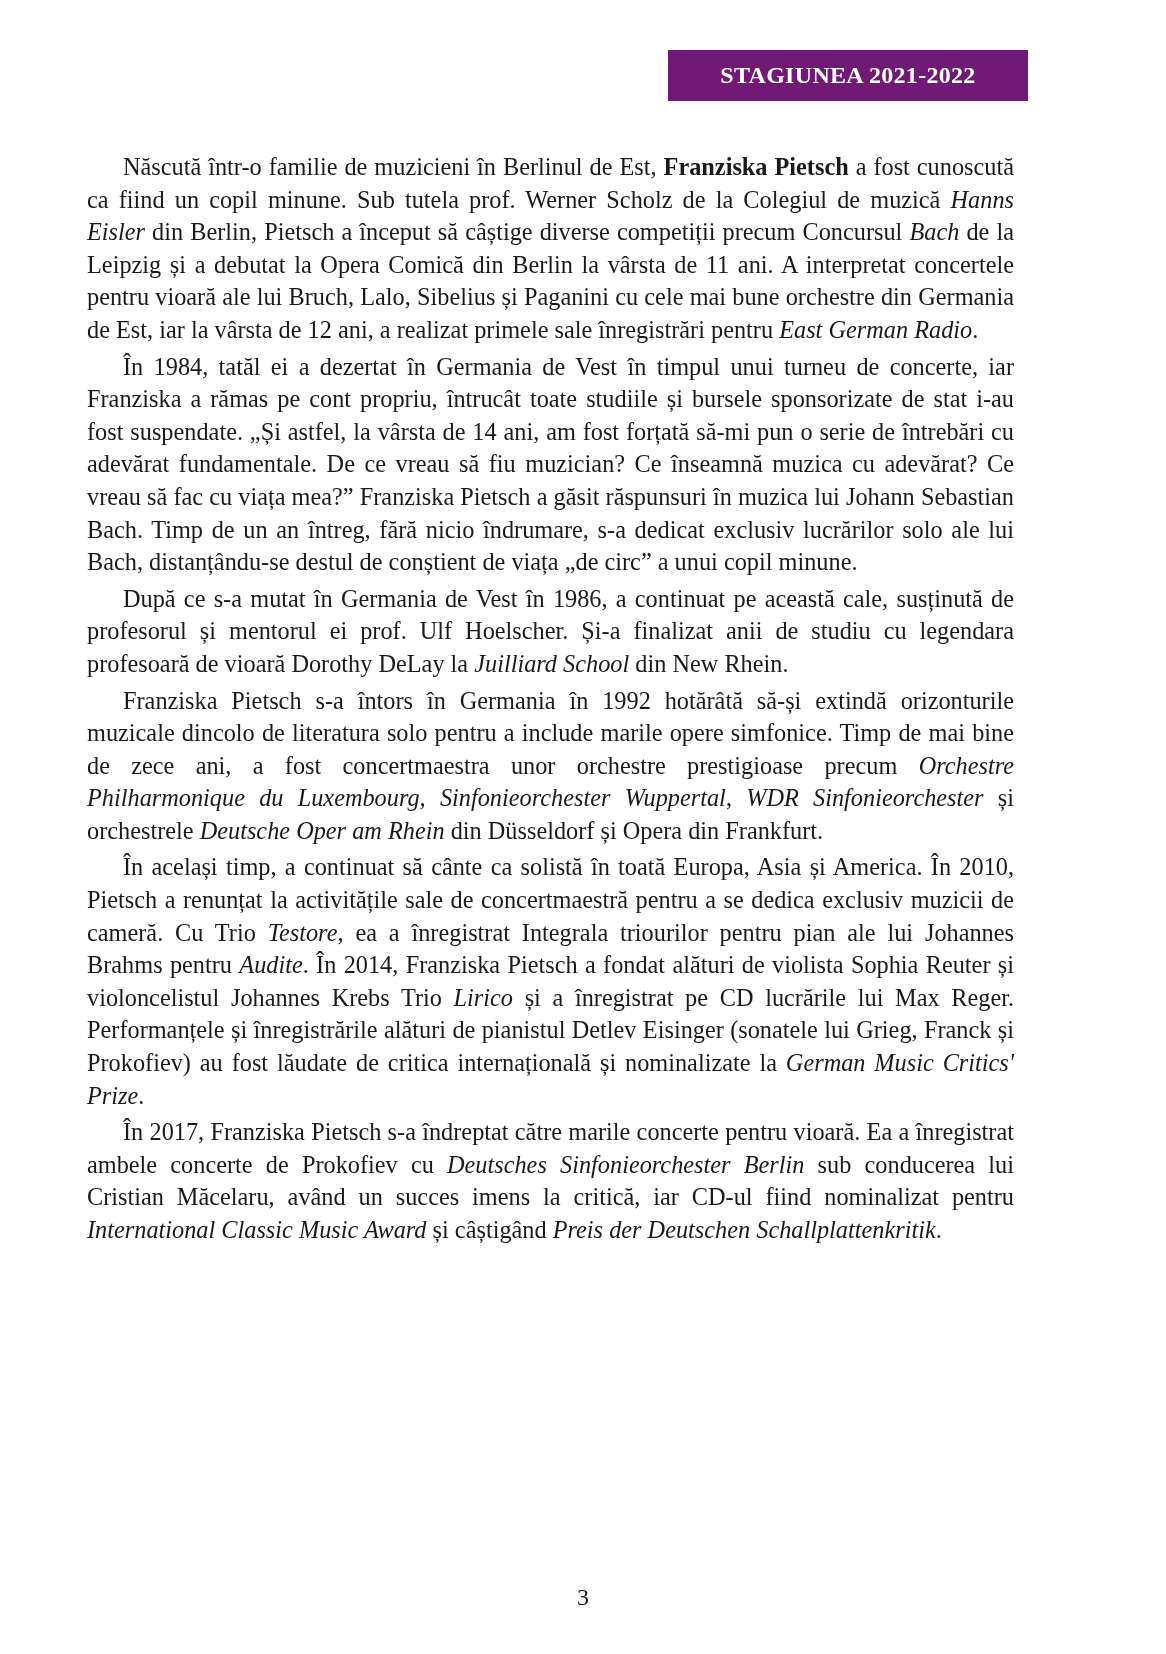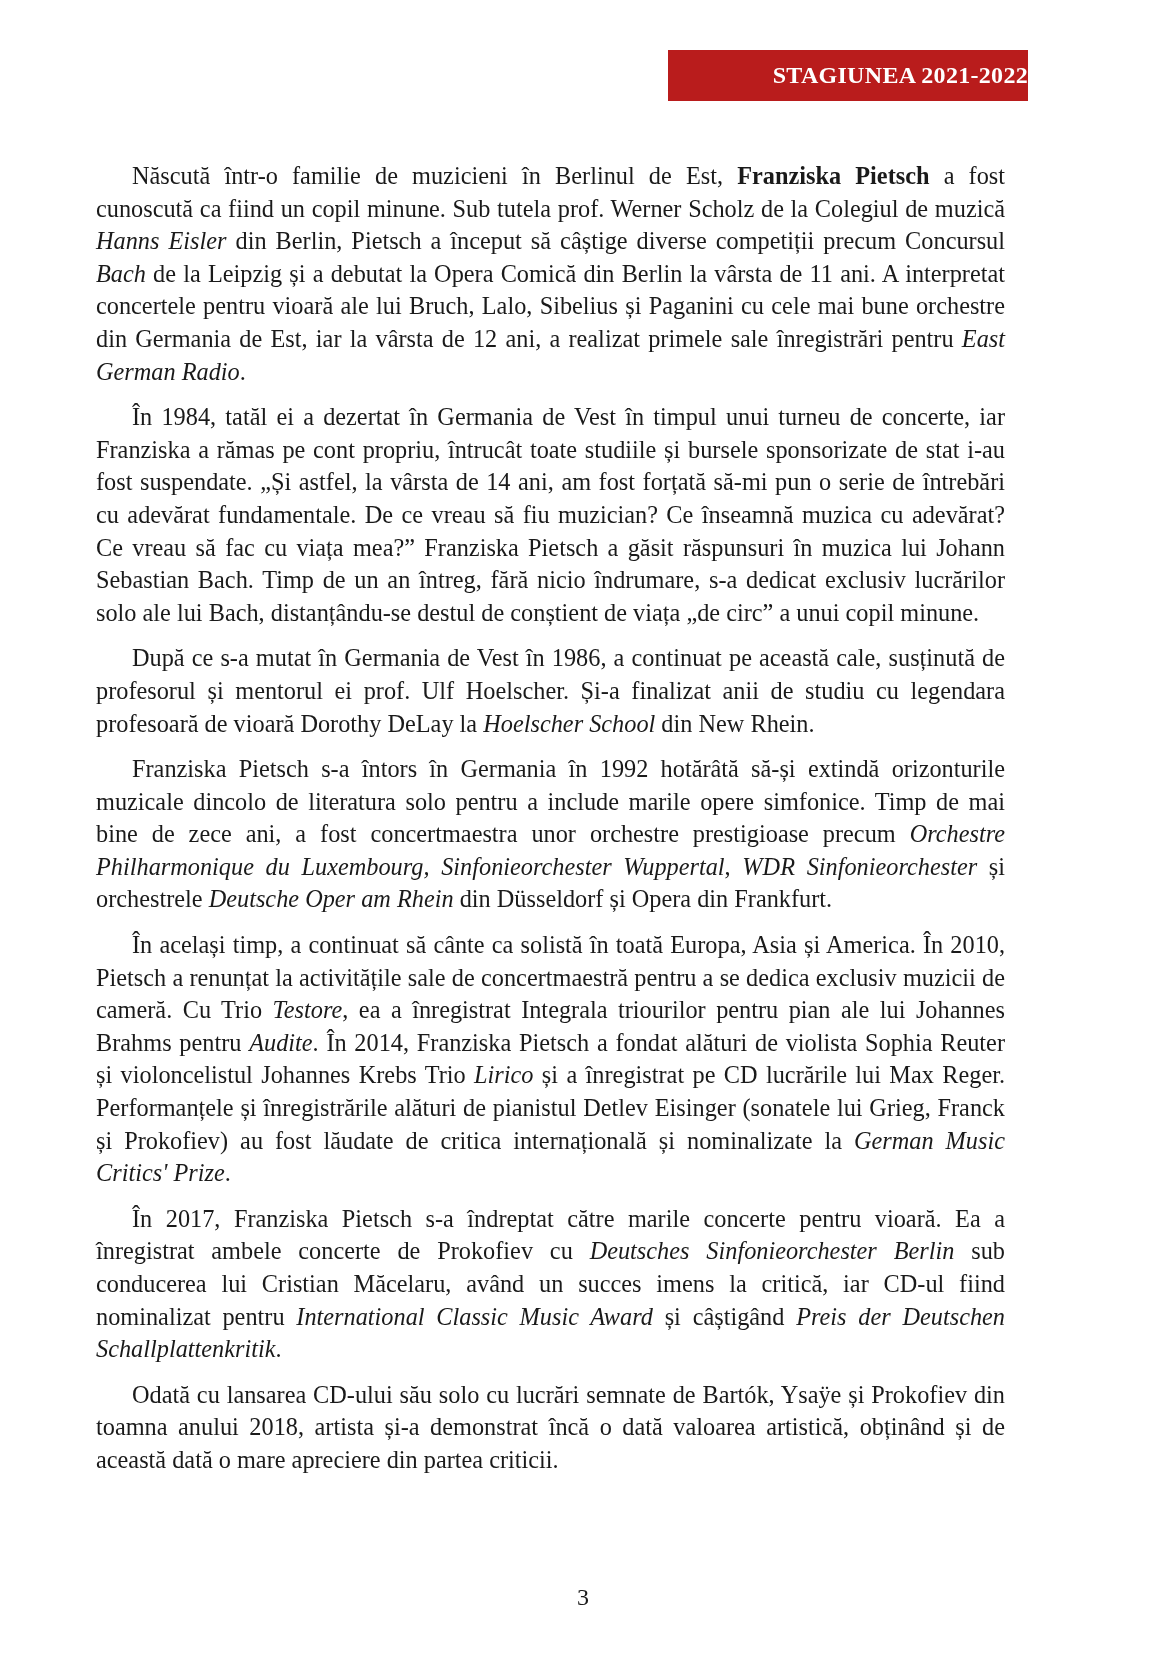--- a/index.html
+++ b/index.html
@@ -1,41 +1,40 @@
 <!DOCTYPE html>
 <html><head>
 <meta charset="utf-8">
 <style>
   html, body { margin: 0; padding: 0; background: #ffffff; }
   body { width: 1166px; height: 1654px; position: relative; overflow: hidden;
          font-family: "Liberation Serif", "DejaVu Serif", serif; color: #1a1a1a; }
   .badge { position: absolute; left: 668px; top: 50px; width: 360px; height: 51px;
-           background: #b91c1c; color: #ffffff; display: flex; align-items: center;
-           justify-content: flex-end; font-family: "Liberation Serif", serif;
+           background: #701a75; color: #ffffff; display: flex; align-items: center;
+           justify-content: center; font-family: "Liberation Serif", serif;
            font-weight: bold; font-size: 24px; letter-spacing: 0.3px; }
   .content { position: absolute; left: 83px; top: 147px; width: 935px;
              font-size: 24.3px; line-height: 32.6px; text-align: justify; }
-  .content p { margin: 13px; text-indent: 36px; }
+  .content p { margin: 4px; text-indent: 36px; }
   .content em { font-style: italic; }
   .content strong { font-weight: bold; }
   .page-number { position: absolute; left: 0; width: 1166px; top: 1584px;
                  text-align: center; font-size: 24px; }
 </style>
 </head>
 <body>
 
 <div class="badge">
   <span>STAGIUNEA 2021-2022</span>
 </div>
 
 <div class="content">
   <p><span>Născută într-o familie de muzicieni în Berlinul de Est, </span><strong>Franziska Pietsch</strong><span> a fost cunoscută ca fiind un copil minune. Sub tutela prof. Werner Scholz de la Colegiul de muzică </span><em>Hanns Eisler</em><span> din Berlin, Pietsch a început să câștige diverse competiții precum Concursul </span><em>Bach</em><span> de la Leipzig și a debutat la Opera Comică din Berlin la vârsta de 11 ani. A interpretat concertele pentru vioară ale lui Bruch, Lalo, Sibelius și Paganini cu cele mai bune orchestre din Germania de Est, iar la vârsta de 12 ani, a realizat primele sale înregistrări pentru </span><em>East German Radio</em><span>.</span></p>
   <p><span>În 1984, tatăl ei a dezertat în Germania de Vest în timpul unui turneu de concerte, iar Franziska a rămas pe cont propriu, întrucât toate studiile și bursele sponsorizate de stat i-au fost suspendate. „Și astfel, la vârsta de 14 ani, am fost forțată să-mi pun o serie de întrebări cu adevărat fundamentale. De ce vreau să fiu muzician? Ce înseamnă muzica cu adevărat? Ce vreau să fac cu viața mea?” Franziska Pietsch a găsit răspunsuri în muzica lui Johann Sebastian Bach. Timp de un an întreg, fără nicio îndrumare, s-a dedicat exclusiv lucrărilor solo ale lui Bach, distanțându-se destul de conștient de viața „de circ” a unui copil minune.</span></p>
-  <p><span>După ce s-a mutat în Germania de Vest în 1986, a continuat pe această cale, susținută de profesorul și mentorul ei prof. Ulf Hoelscher. Și-a finalizat anii de studiu cu legendara profesoară de vioară Dorothy DeLay la </span><em>Hoelscher School</em><span> din New Rhein.</span></p>
+  <p><span>După ce s-a mutat în Germania de Vest în 1986, a continuat pe această cale, susținută de profesorul și mentorul ei prof. Ulf Hoelscher. Și-a finalizat anii de studiu cu legendara profesoară de vioară Dorothy DeLay la </span><em>Juilliard School</em><span> din New Rhein.</span></p>
   <p><span>Franziska Pietsch s-a întors în Germania în 1992 hotărâtă să-și extindă orizonturile muzicale dincolo de literatura solo pentru a include marile opere simfonice. Timp de mai bine de zece ani, a fost concertmaestra unor orchestre prestigioase precum </span><em>Orchestre Philharmonique du Luxembourg, Sinfonieorchester Wuppertal</em><span>, </span><em>WDR Sinfonieorchester</em><span> și orchestrele </span><em>Deutsche Oper am Rhein</em><span> din Düsseldorf și Opera din Frankfurt.</span></p>
   <p><span>În același timp, a continuat să cânte ca solistă în toată Europa, Asia și America. În 2010, Pietsch a renunțat la activitățile sale de concertmaestră pentru a se dedica exclusiv muzicii de cameră. Cu Trio </span><em>Testore</em><span>, ea a înregistrat Integrala triourilor pentru pian ale lui Johannes Brahms pentru </span><em>Audite</em><span>. În 2014, Franziska Pietsch a fondat alături de violista Sophia Reuter și violoncelistul Johannes Krebs Trio </span><em>Lirico</em><span> și a înregistrat pe CD lucrările lui Max Reger. Performanțele și înregistrările alături de pianistul Detlev Eisinger (sonatele lui Grieg, Franck și Prokofiev) au fost lăudate de critica internațională și nominalizate la </span><em>German Music Critics' Prize</em><span>.</span></p>
   <p><span>În 2017, Franziska Pietsch s-a îndreptat către marile concerte pentru vioară. Ea a înregistrat ambele concerte de Prokofiev cu </span><em>Deutsches Sinfonieorchester Berlin</em><span> sub conducerea lui Cristian Măcelaru, având un succes imens la critică, iar CD-ul fiind nominalizat pentru </span><em>International Classic Music Award</em><span> și câștigând </span><em>Preis der Deutschen Schallplattenkritik</em><span>.</span></p>
-  <p><span>Odată cu lansarea CD-ului său solo cu lucrări semnate de Bartók, Ysaÿe și Prokofiev din toamna anului 2018, artista și-a demonstrat încă o dată valoarea artistică, obținând și de această dată o mare apreciere din partea criticii.</span></p>
 </div>
 
 <div class="page-number">
   <span>3</span>
 </div>
 
 </body></html>

